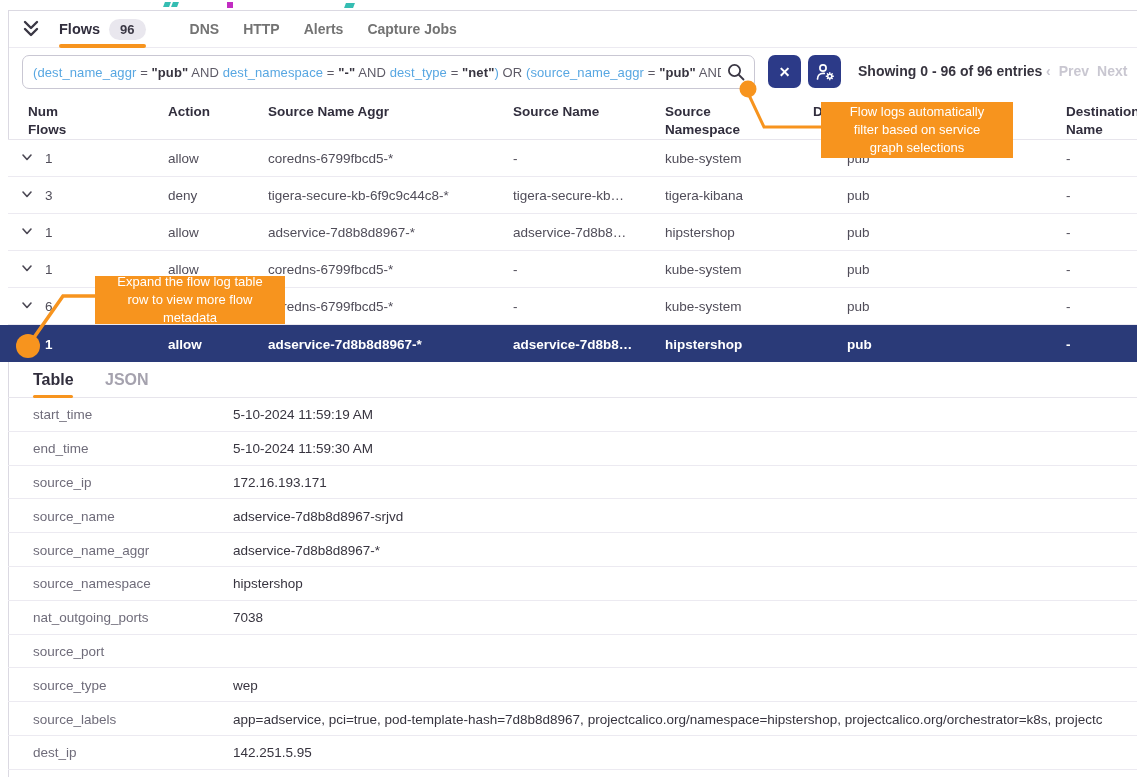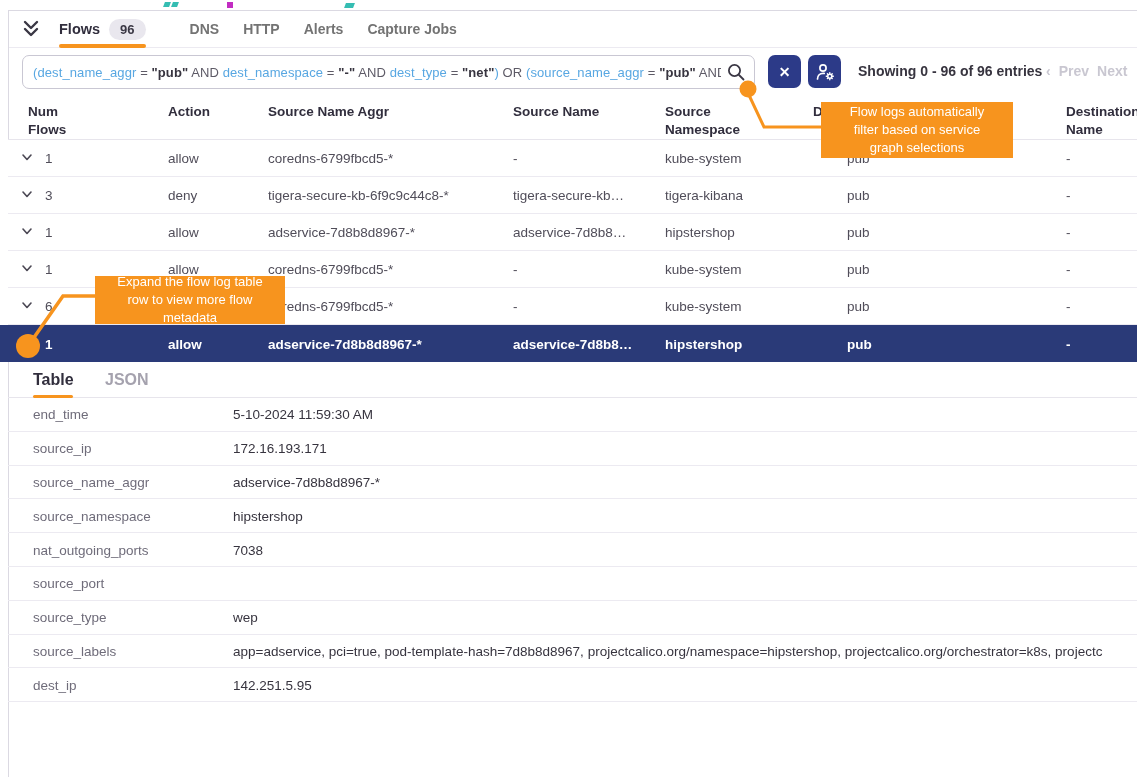--- a/index.html
+++ b/index.html
@@ -247,26 +247,34 @@
       </div>
     </div>
 
   <div class="dtabs">
     <span class="dtab dtab-0 active">Table</span>
     <span class="dtab dtab-1">JSON</span>
     <span class="dunderline"></span>
   </div>
   <div class="drows" id="drows">
       <div class="drow">
+        <span class="dkey">start_time</span>
+        <span class="dval">5-10-2024 11:59:19 AM</span>
+      </div>
+      <div class="drow">
         <span class="dkey">end_time</span>
         <span class="dval">5-10-2024 11:59:30 AM</span>
       </div>
       <div class="drow">
         <span class="dkey">source_ip</span>
         <span class="dval">172.16.193.171</span>
+      </div>
+      <div class="drow">
+        <span class="dkey">source_name</span>
+        <span class="dval">adservice-7d8b8d8967-srjvd</span>
       </div>
       <div class="drow">
         <span class="dkey">source_name_aggr</span>
         <span class="dval">adservice-7d8b8d8967-*</span>
       </div>
       <div class="drow">
         <span class="dkey">source_namespace</span>
         <span class="dval">hipstershop</span>
       </div>
       <div class="drow">

